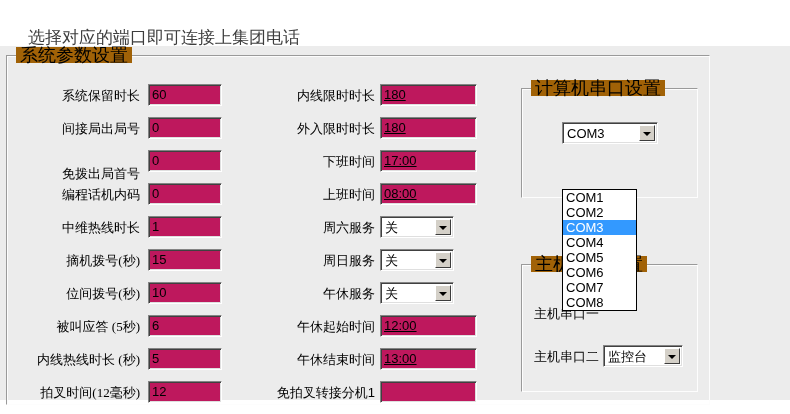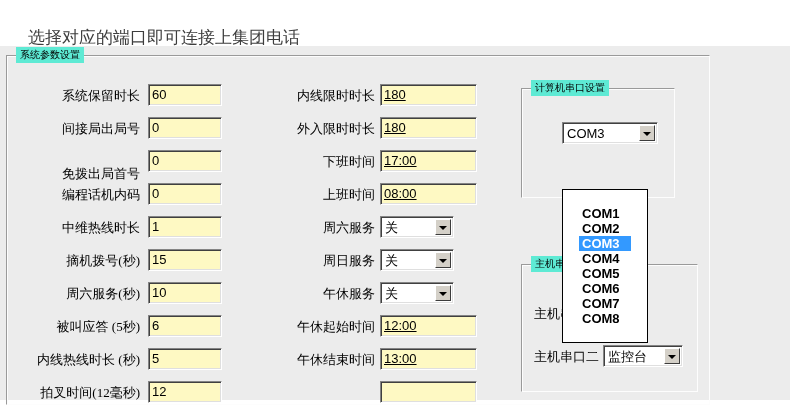--- a/index.html
+++ b/index.html
@@ -53,38 +53,38 @@
     left: 0; top: 0; right: -1px; bottom: -1px;
     border: 1px solid transparent;
     border-left-color: #fdfdfd;
     border-top-color: #fdfdfd;
     pointer-events: none;
   }
   .groupbox-title {
     position: absolute;
     top: -9px;
     left: 9px;
-    background: #5eead4;
+    background: #a16207;
     padding: 0 4px;
-    font-size: 10px;
+    font-size: 18px;
     line-height: 16px;
     color: #000;
     white-space: nowrap;
   }
 
   #gb-system-params {
     left: 6px;
     top: 9px;
     width: 704px;
     height: 350px;
   }
   #gb-computer-serial {
     left: 521px;
     top: 42px;
-    width: 154px;
+    width: 177px;
     height: 110px;
   }
   #gb-host-serial {
     left: 521px;
     top: 218px;
     width: 177px;
     height: 128px;
   }
 
   
@@ -109,21 +109,21 @@
   .label-host {
     width: 86px;
     text-align: left;
     left: 534px;
   }
 
   
   .textfield {
     position: absolute;
     box-sizing: border-box;
-    background: #fef9c3;
+    background: #be185d;
     border: 1px solid;
     border-color: #848484 #ffffff #ffffff #848484;
     box-shadow: inset 1px 1px 0 #404040, inset -1px -1px 0 #dfdfdf;
     font-family: "Liberation Sans", "DejaVu Sans", sans-serif;
     font-size: 13px;
     line-height: 18px;
     padding: 1px 0 0 3px;
     color: #000;
     overflow: hidden;
     white-space: nowrap;
@@ -175,27 +175,26 @@
   }
   .cb-col2 { left: 380px; width: 74px; }
   .cb-host { left: 603px; width: 80px; }
   .cb-com  { left: 562px; width: 96px; }
 
   
   #com-dropdown-list {
     position: absolute;
     left: 562px;
     top: 143px;
-    width: 86px;
+    width: 75px;
     background: #ffffff;
     border: 1px solid #000000;
     box-sizing: border-box;
     z-index: 40;
-    padding: 16px;
-    font-weight: bold;
+    padding: 0;
   }
   .com-option {
     font-size: 13px;
     line-height: 15px;
     height: 15px;
     padding: 0 0 0 3px;
     color: #000;
     white-space: nowrap;
     overflow: hidden;
   }
@@ -215,21 +214,21 @@
     <span class="groupbox-inner-edge"></span>
     <span class="groupbox-title">系统参数设置</span>
   </div>
 
   <div class="field-label label-left" style="top:42px">系统保留时长</div>
   <div class="field-label label-left" style="top:75px">间接局出局号</div>
   <div class="field-label label-left" style="top:120px">免拨出局首号</div>
   <div class="field-label label-left" style="top:141px">编程话机内码</div>
   <div class="field-label label-left" style="top:174px">中维热线时长</div>
   <div class="field-label label-left" style="top:207px">摘机拨号(秒)</div>
-  <div class="field-label label-left" style="top:240px">周六服务(秒)</div>
+  <div class="field-label label-left" style="top:240px">位间拨号(秒)</div>
   <div class="field-label label-left" style="top:273px">被叫应答 (5秒)</div>
   <div class="field-label label-left" style="top:306px">内线热线时长 (秒)</div>
   <div class="field-label label-left" style="top:339px">拍叉时间(12毫秒)</div>
 
   <div class="textfield tf-col1" style="top:38px">60</div>
   <div class="textfield tf-col1" style="top:71px">0</div>
   <div class="textfield tf-col1" style="top:104px">0</div>
   <div class="textfield tf-col1" style="top:137px">0</div>
   <div class="textfield tf-col1" style="top:170px">1</div>
   <div class="textfield tf-col1" style="top:203px">15</div>
@@ -240,20 +239,21 @@
 
   <div class="field-label label-mid" style="top:42px">内线限时时长</div>
   <div class="field-label label-mid" style="top:75px">外入限时时长</div>
   <div class="field-label label-mid" style="top:108px">下班时间</div>
   <div class="field-label label-mid" style="top:141px">上班时间</div>
   <div class="field-label label-mid" style="top:174px">周六服务</div>
   <div class="field-label label-mid" style="top:207px">周日服务</div>
   <div class="field-label label-mid" style="top:240px">午休服务</div>
   <div class="field-label label-mid" style="top:273px">午休起始时间</div>
   <div class="field-label label-mid" style="top:306px">午休结束时间</div>
+  <div class="field-label label-mid" style="top:339px">免拍叉转接分机1</div>
 
   <div class="textfield tf-col2" style="top:38px">180</div>
   <div class="textfield tf-col2" style="top:71px">180</div>
   <div class="textfield tf-col2" style="top:104px">17:00</div>
   <div class="textfield tf-col2" style="top:137px">08:00</div>
 
   <div class="combobox cb-col2" style="top:170px">
     <span class="combo-value">关</span>
     <span class="combo-arrow-btn"></span>
   </div>

